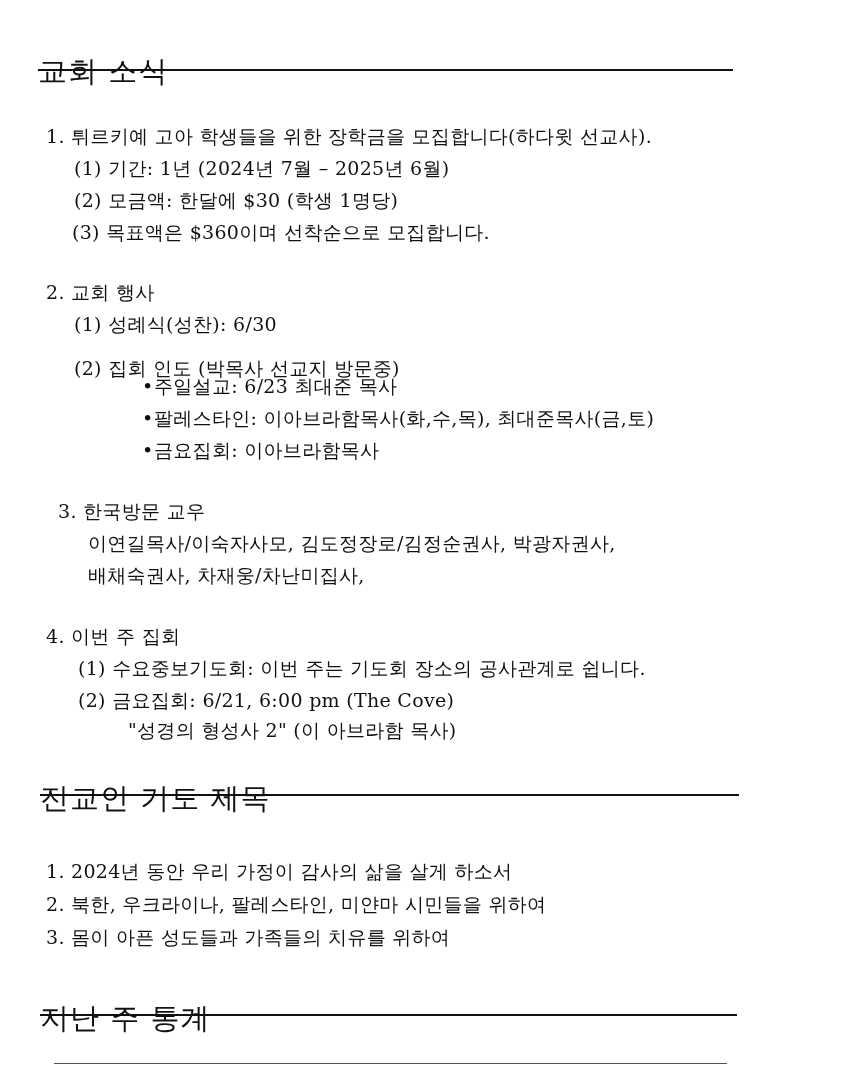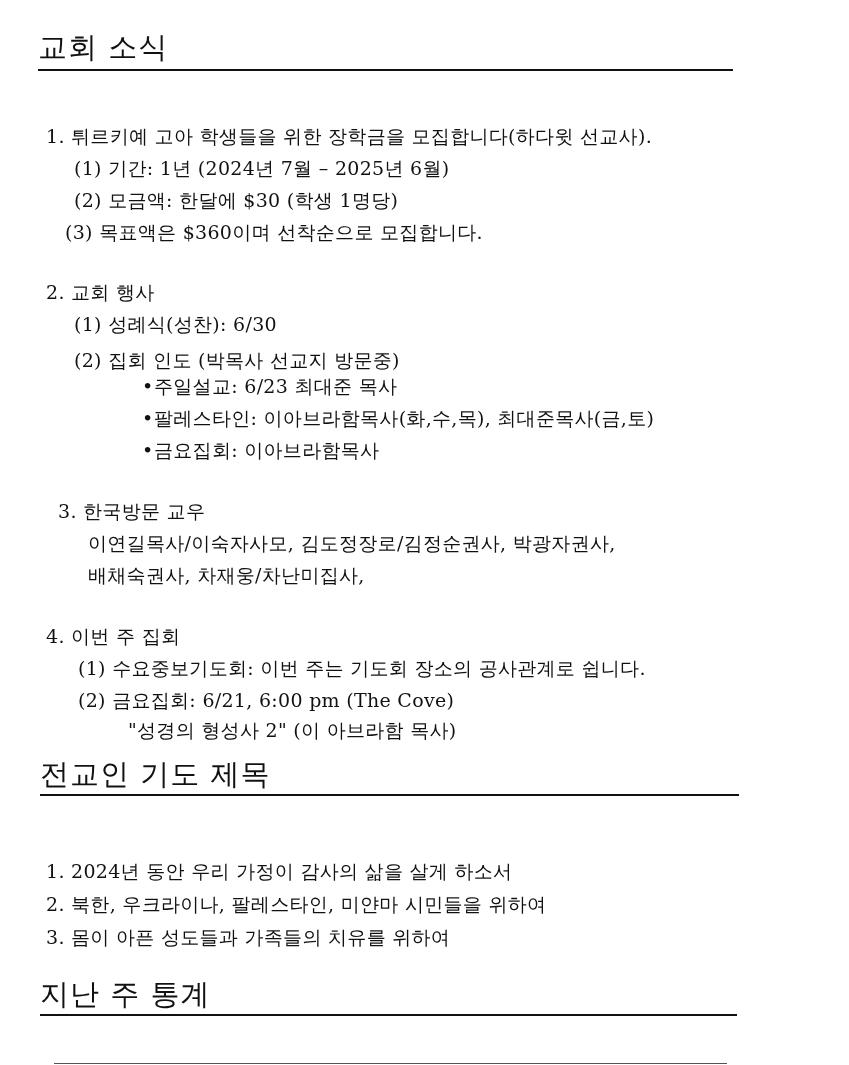--- a/index.html
+++ b/index.html
@@ -8,20 +8,21 @@
       font-family: "DejaVu Serif", "Liberation Serif", serif;
       color: #111111;
     }
     .heading {
       position: absolute;
       font-family: "DejaVu Sans", "Liberation Sans", sans-serif;
       font-size: 29px;
       line-height: 34px;
       color: #111;
       letter-spacing: 1px;
+      margin-top: 24px;
     }
     .rule {
       position: absolute;
       height: 0;
       border-top: 2px solid #111;
     }
     .line {
       position: absolute;
       font-size: 19px;
       line-height: 24px;
@@ -42,25 +43,25 @@
   </style>
 </head>
 <body>
 
 <div class="heading" style="left:38px; top:30px;">교회 소식</div>
 <div class="rule" style="left:38px; top:69px; width:695px;"></div>
 
 <div class="line" style="left:46px; top:80px;">1. 튀르키예 고아 학생들을 위한 장학금을 모집합니다(하다윗 선교사).</div>
 <div class="line" style="left:74px; top:112px;">(1) 기간: 1년 (2024년 7월  –  2025년 6월)</div>
 <div class="line" style="left:74px; top:144px;">(2) 모금액: 한달에 $30 (학생 1명당)</div>
-<div class="line" style="left:65px; top:176px;text-align:right;">(3) 목표액은 $360이며 선착순으로 모집합니다.</div>
+<div class="line" style="left:72px; top:176px;text-align:right;">(3) 목표액은 $360이며 선착순으로 모집합니다.</div>
 
 <div class="line" style="left:46px; top:236px;">2. 교회 행사</div>
 <div class="line" style="left:74px; top:268px;">(1) 성례식(성찬): 6/30</div>
-<div class="line" style="left:74px; top:304px;text-align:right;">(2) 집회 인도 (박목사 선교지 방문중)</div>
+<div class="line" style="left:74px; top:312px;text-align:right;">(2) 집회 인도 (박목사 선교지 방문중)</div>
 <div class="line" style="left:142px; top:330px;">
   <span class="bullet">•</span><span>주일설교: 6/23 최대준 목사</span>
 </div>
 <div class="line" style="left:142px; top:362px;">
   <span class="bullet">•</span><span>팔레스타인: 이아브라함목사(화,수,목), 최대준목사(금,토)</span>
 </div>
 <div class="line" style="left:142px; top:394px;">
   <span class="bullet">•</span><span>금요집회: 이아브라함목사</span>
 </div>
 

